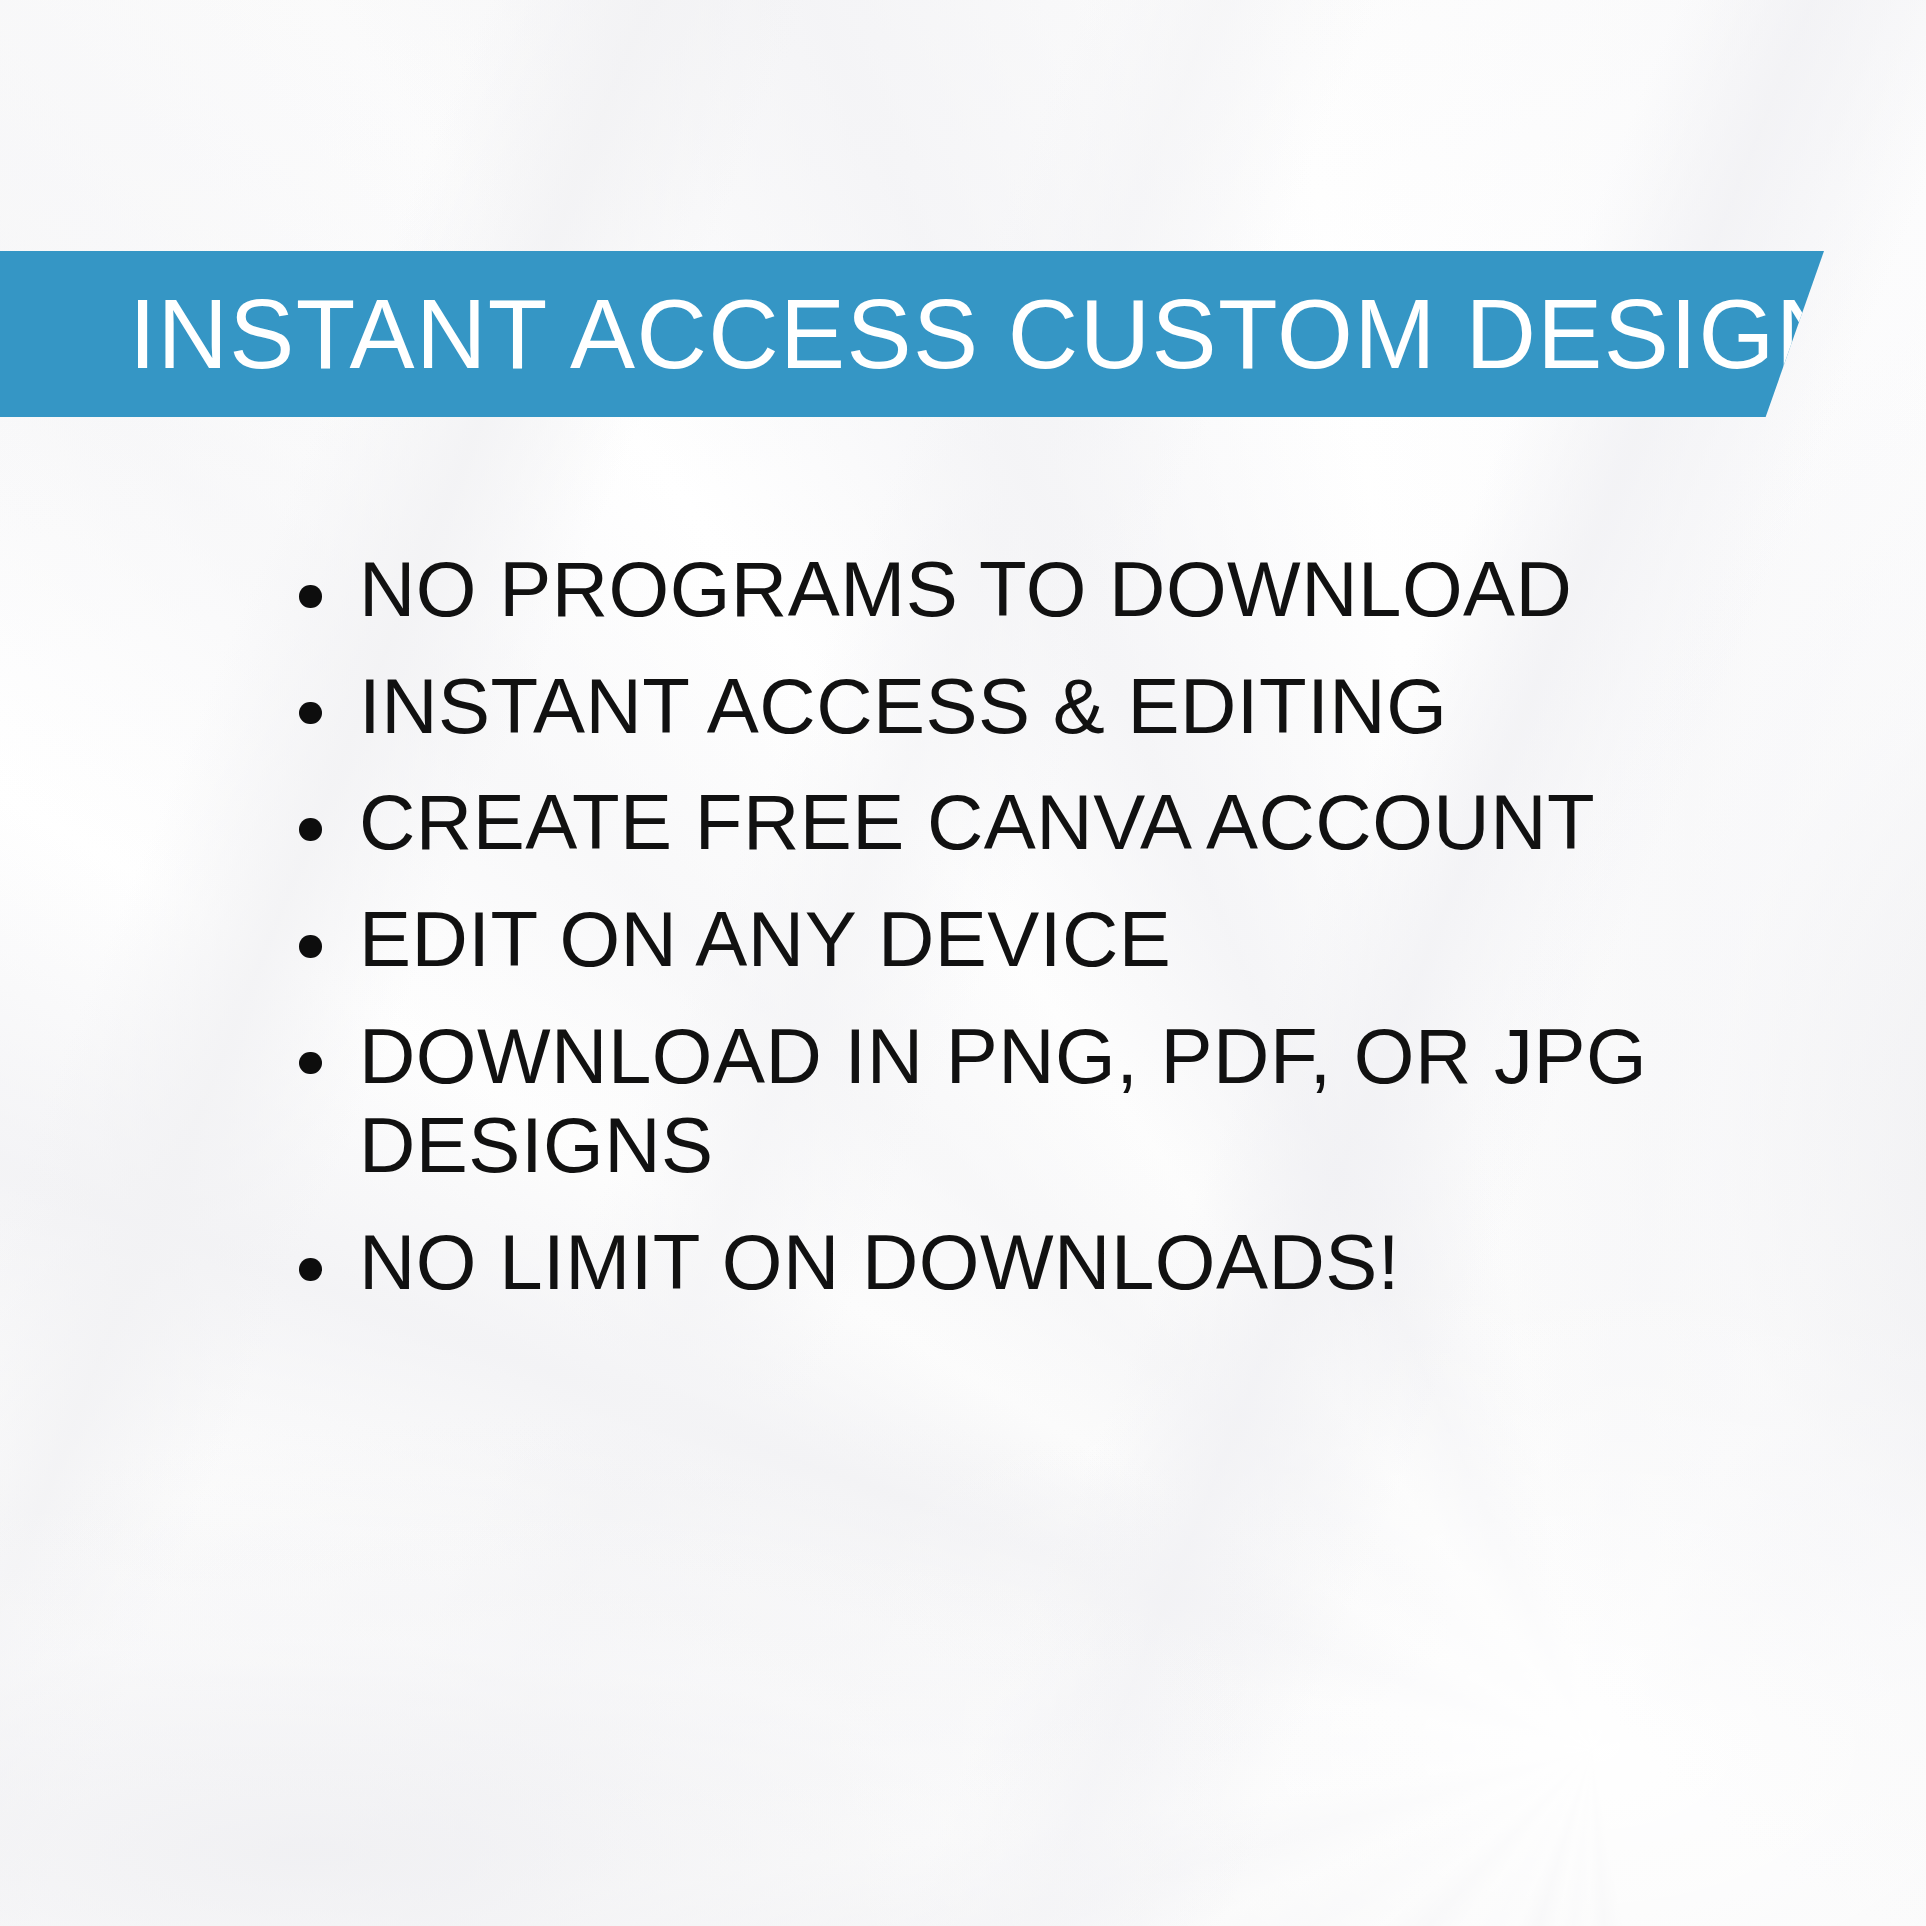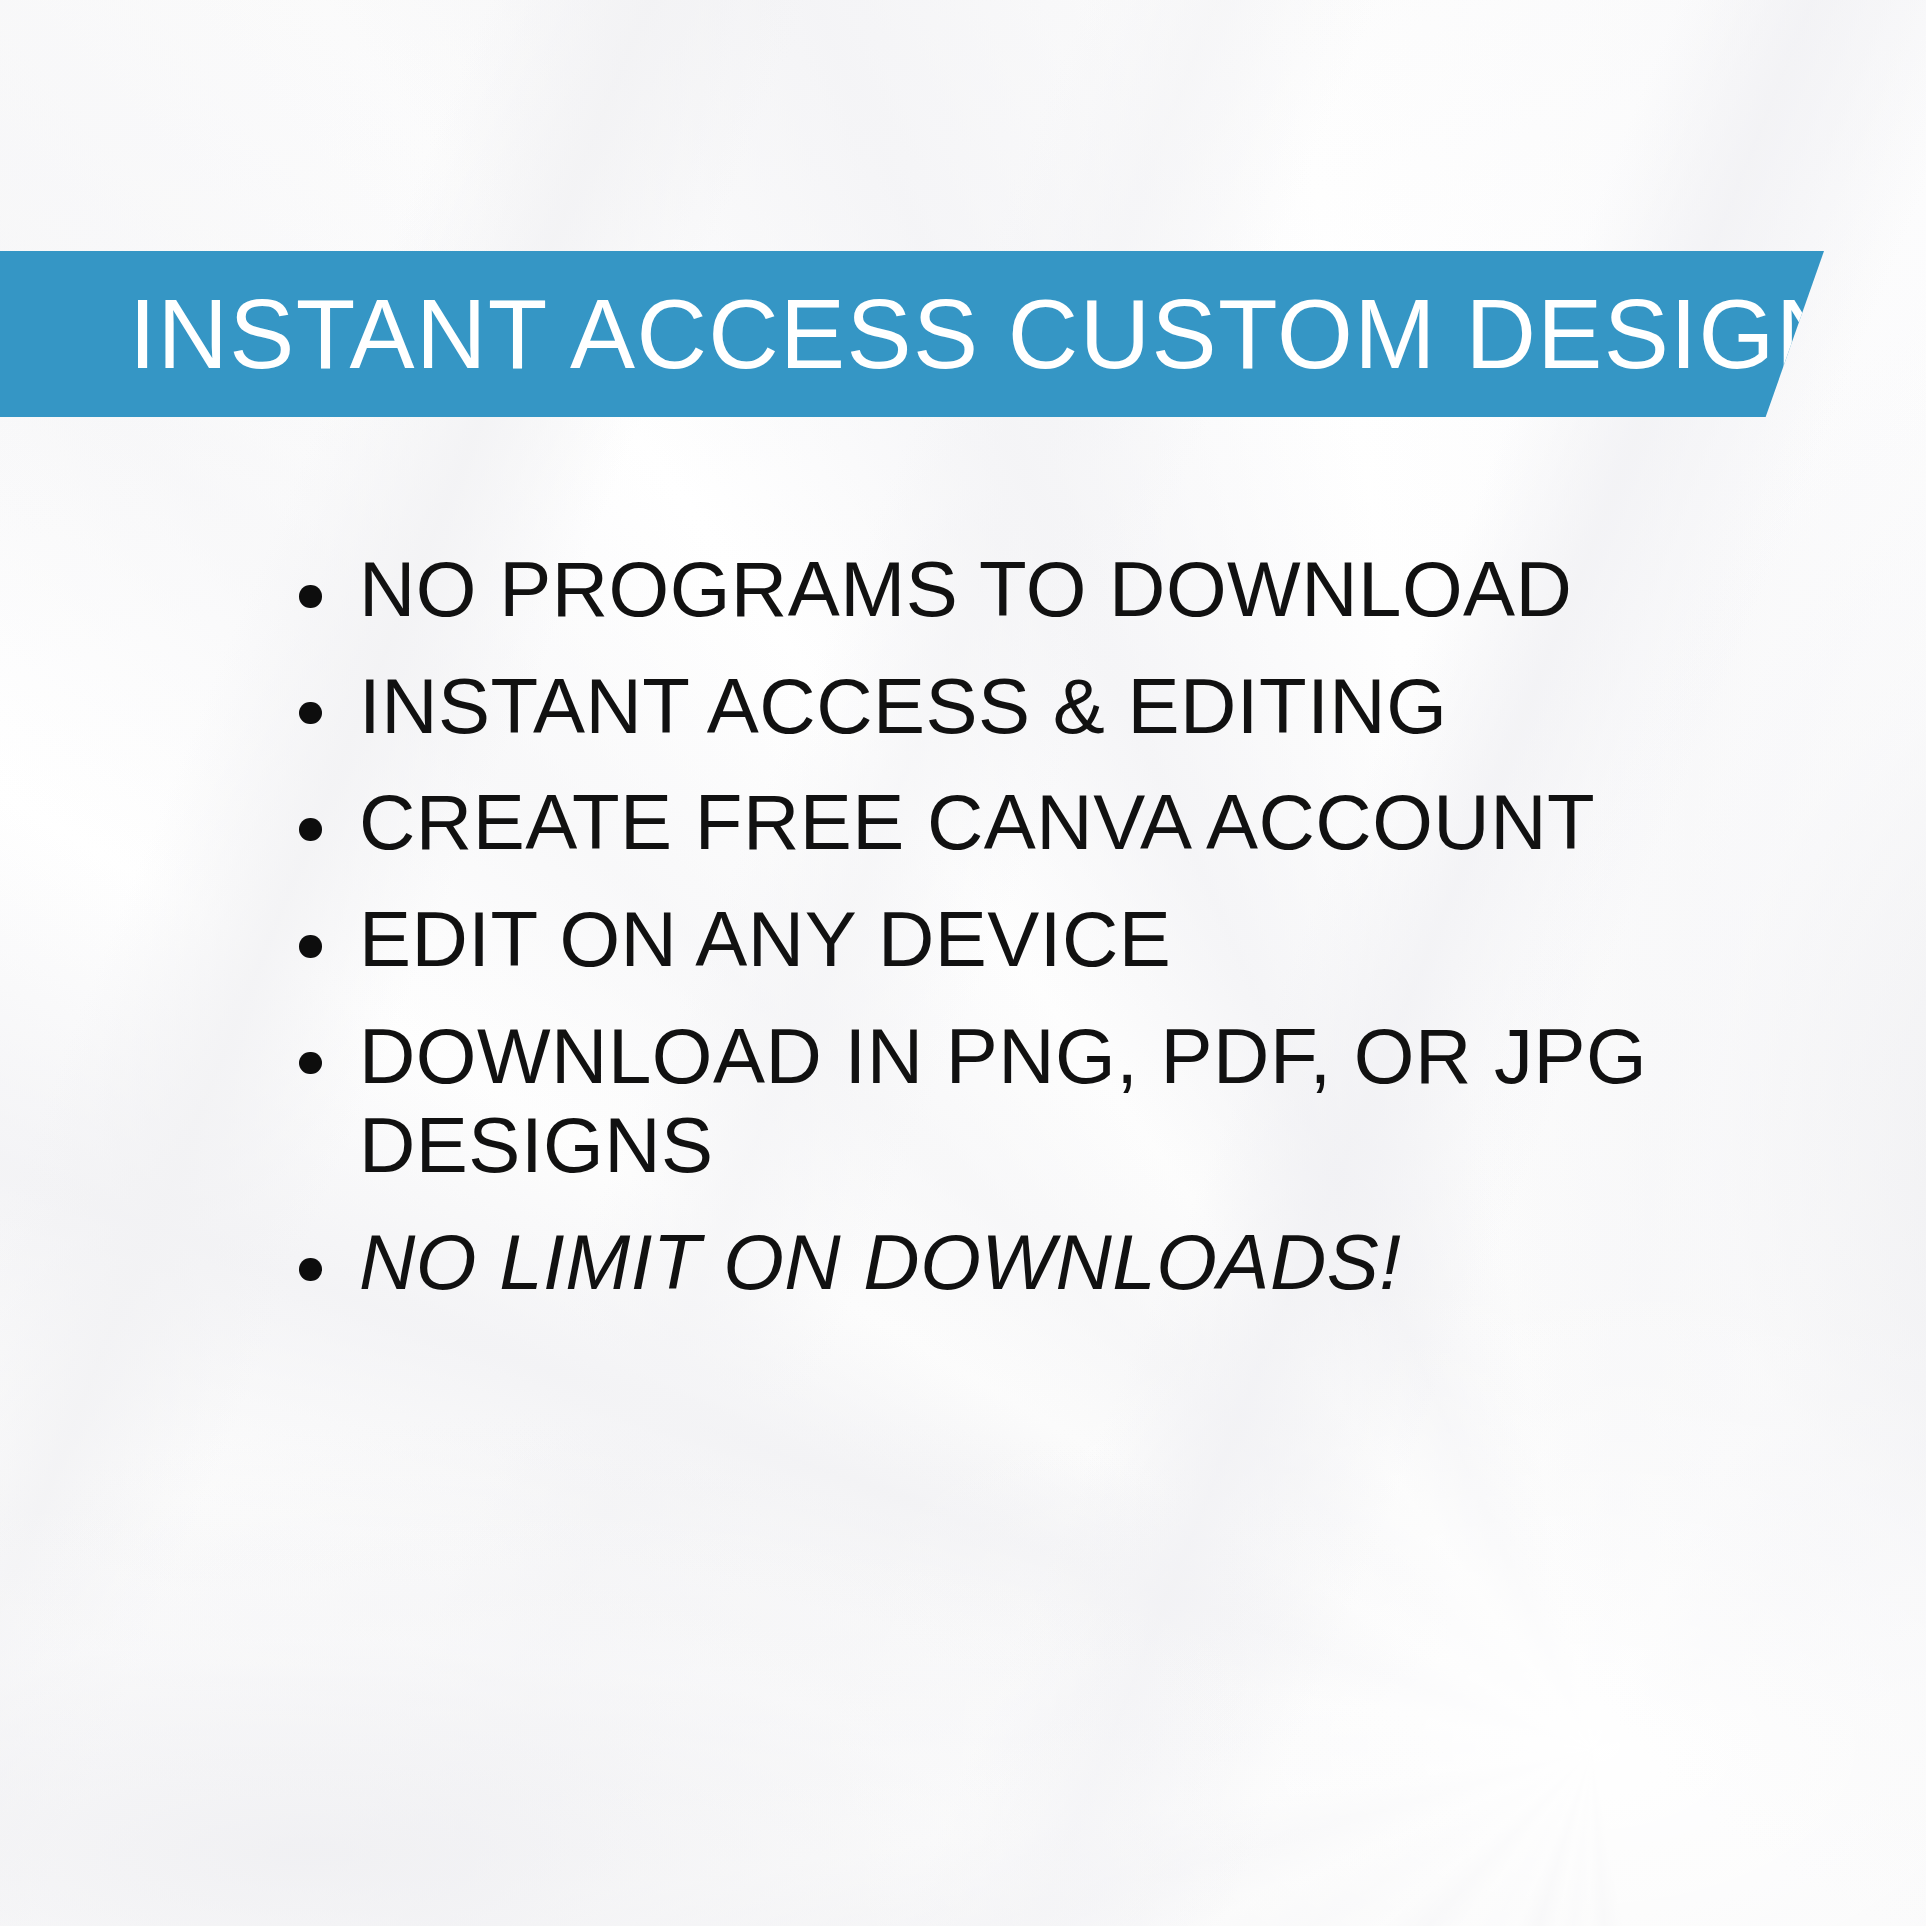--- a/index.html
+++ b/index.html
@@ -153,21 +153,20 @@
     color: #111111;
     font-family: "Liberation Sans", sans-serif;
     font-size: 78px;
     font-weight: 400;
     line-height: 1.15;
     letter-spacing: 0.5px;
   }
 
   .feature-item:last-child {
     margin-bottom: 0;
-    font-style: italic;
   }
 
   .feature-bullet {
     position: absolute;
     left: 5.4px;
     top: 40px;
     width: 22.6px;
     height: 22.6px;
     border-radius: 50%;
     background: #0d0d0d;

